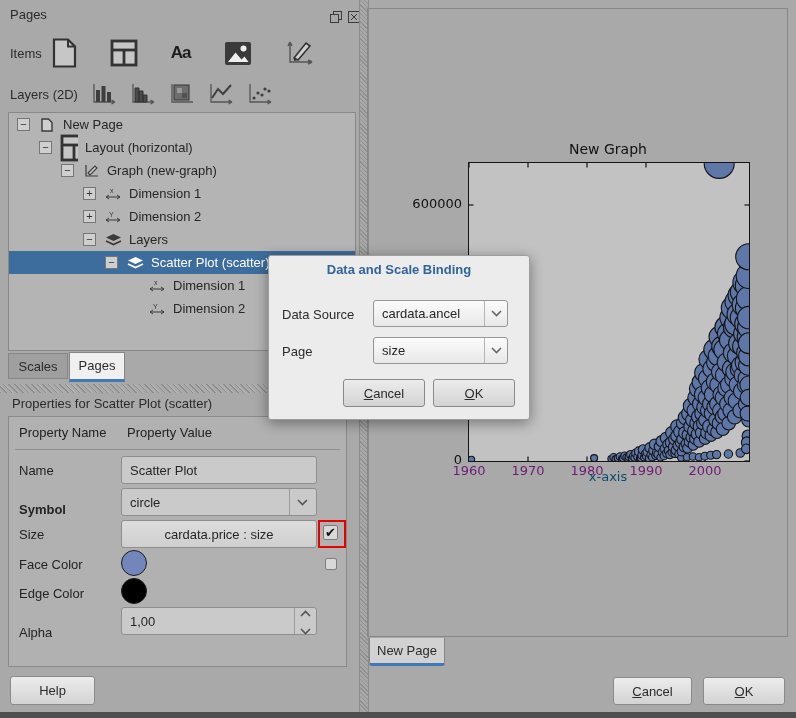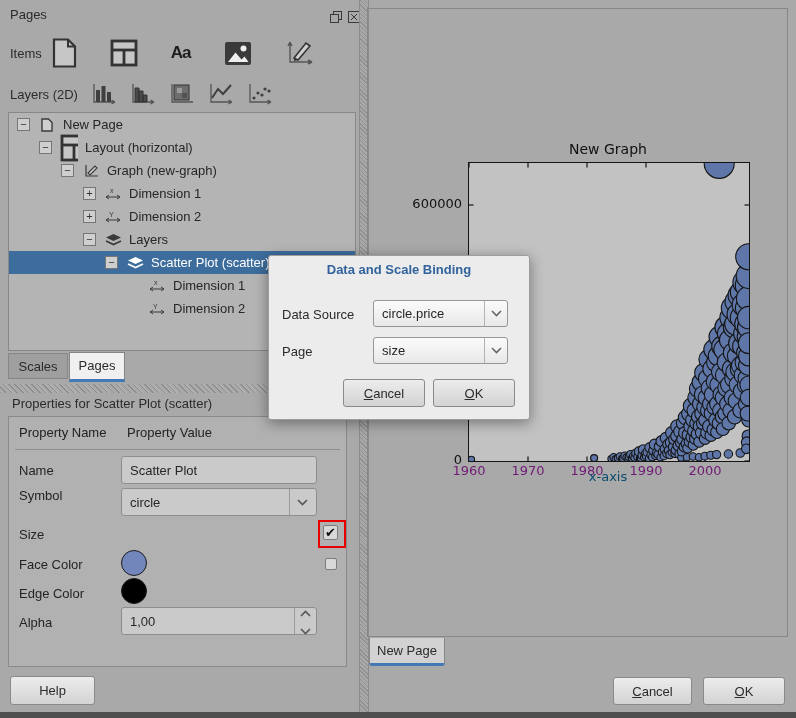--- a/index.html
+++ b/index.html
@@ -283,42 +283,43 @@
 <div class="abs props-title">Properties for Scatter Plot (scatter)</div>
 
 <div class="abs props-box">
   <div class="hdr" style="left:10px;">Property Name</div>
   <div class="hdr" style="left:118px;">Property Value</div>
   <div class="props-sep"></div>
 
   <div class="prop-label" style="top:46px;">Name</div>
   <div class="field" style="top:39px;">Scatter Plot</div>
 
-  <div class="prop-label" style="top:71px;">Symbol</div>
+  <div class="prop-label" style="top:85px;font-weight:bold;">Symbol</div>
   <div class="field combo" style="top:71px;gap:17px;">
     <span>circle</span>
     <span class="chev">
         <svg width="11" height="7">
           <polyline points="1,1 5.5,5.5 10,1" fill="none" stroke="currentColor" stroke-width="1.6"></polyline>
         </svg>
       </span>
   </div>
 
   <div class="prop-label" style="top:110px;">Size</div>
+  <div class="field btn-field" style="top:103px;">cardata.price : size</div>
   <div class="checkbox" style="left:314px;top:108px;">✔</div>
   <div class="red-ring" style="left:309px;top:103px;width:24px;height:24px;"></div>
 
   <div class="prop-label" style="top:140px;">Face Color</div>
   <div class="swatch" style="left: 112px; top: 133px; background: rgb(115, 134, 187);"></div>
   <div class="checkbox" style="left:316px;top:141px;width:12px;height:12px;"></div>
 
   <div class="prop-label" style="top:169px;">Edge Color</div>
   <div class="swatch" style="left: 112px; top: 161px; background: rgb(0, 0, 0);"></div>
 
-  <div class="prop-label" style="top:198px;">Alpha</div>
+  <div class="prop-label" style="top:208px;">Alpha</div>
   <div class="field spin" style="top:190px;">
     <span>1,00</span>
     <span class="spin-btns">
       <span><svg width="11" height="7">
             <polyline points="1,6 5.5,1.5 10,6" fill="none" stroke="currentColor" stroke-width="1.6"></polyline>
           </svg></span>
       <span><svg width="11" height="7">
             <polyline points="1,1 5.5,5.5 10,1" fill="none" stroke="currentColor" stroke-width="1.6"></polyline>
           </svg></span>
     </span>
@@ -583,21 +584,21 @@
     <span>K</span>
 </div>
 
 <div class="abs bottom-strip"></div>
 
 <div class="abs dialog">
   <div class="dialog-title">Data and Scale Binding</div>
 
   <div class="dlg-label" style="top:51px;">Data Source</div>
   <div class="dlg-combo" style="top:44px;">
-    <span>circle.price</span>
+    <span>cardata.ancel</span>
     <span class="chev">
         <svg width="11" height="7">
           <polyline points="1,1 5.5,5.5 10,1" fill="none" stroke="currentColor" stroke-width="1.6"></polyline>
         </svg>
       </span>
   </div>
 
   <div class="dlg-label" style="top:88px;">Page</div>
   <div class="dlg-combo" style="top:81px;">
     <span>size</span>

